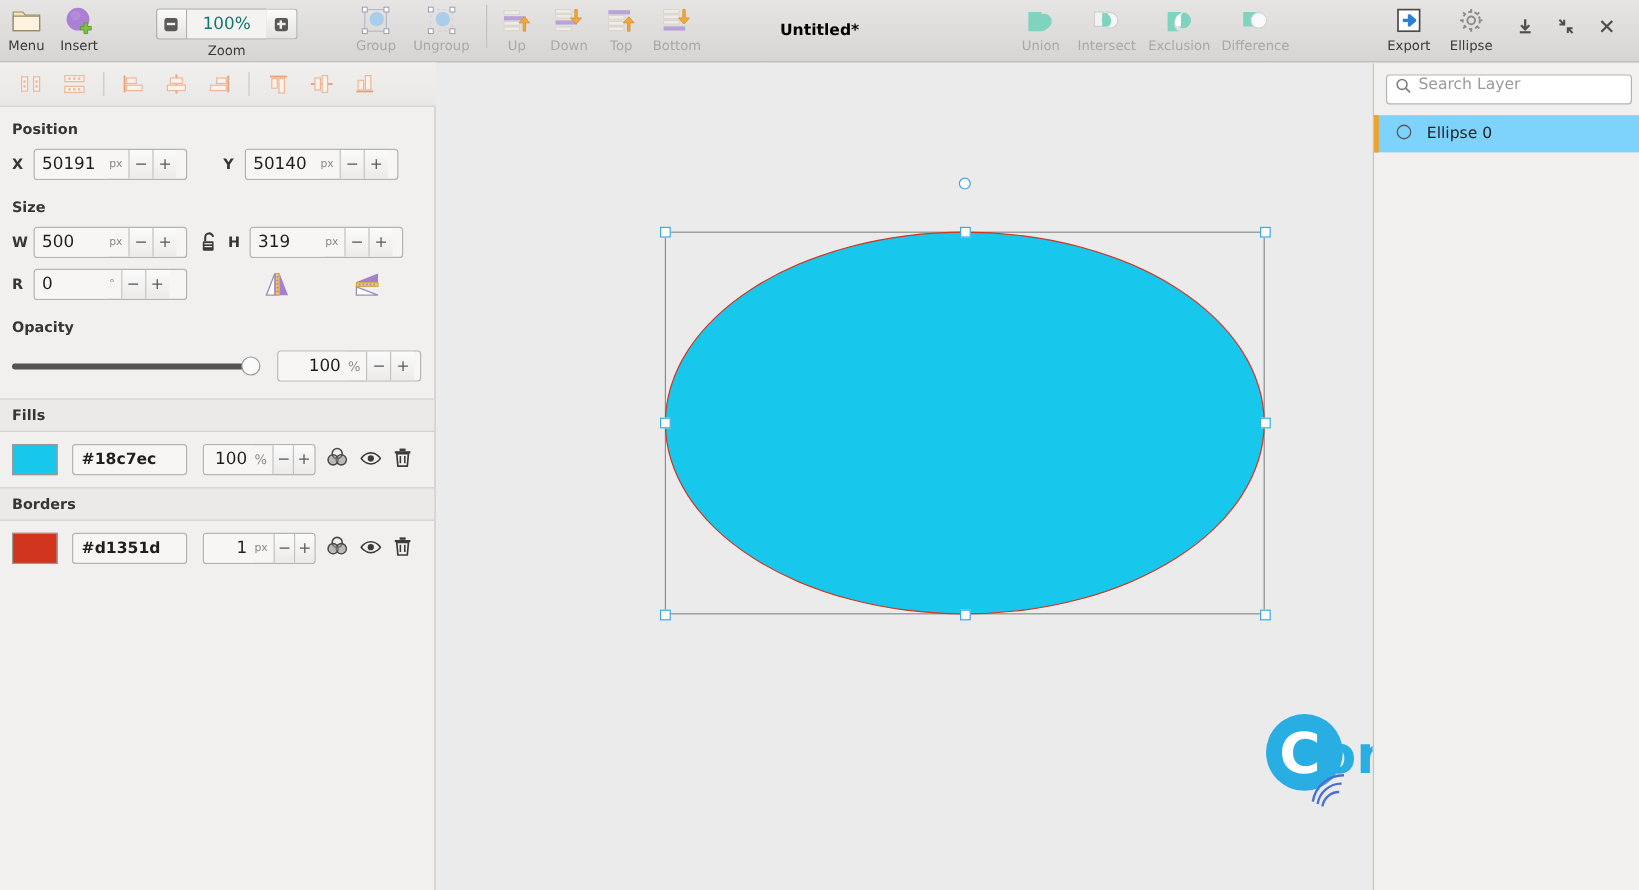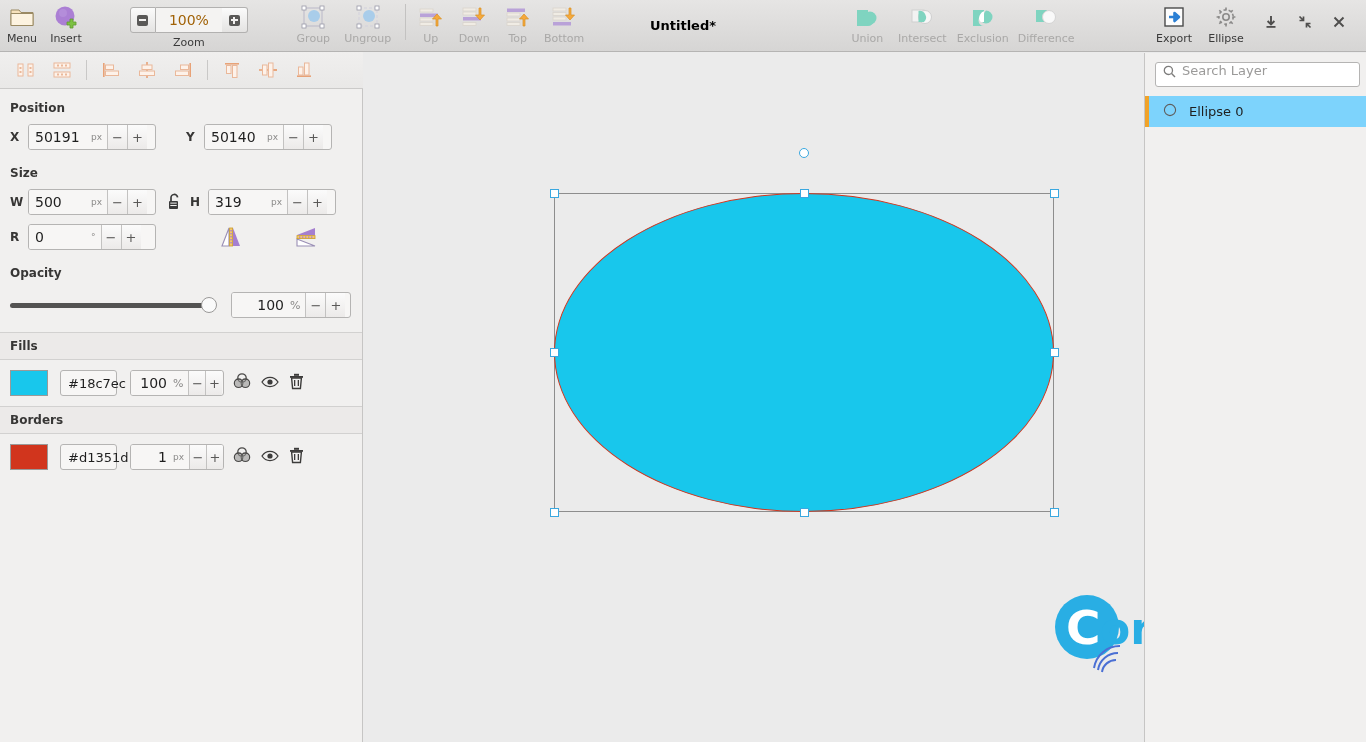--- a/index.html
+++ b/index.html
@@ -50,21 +50,21 @@
     width: 7px; height: 2px; background: #f2f1f0;
   }
   .zoom-sq.plus::after {
     content: ""; position: absolute; left: 4.5px; top: 2px;
     width: 2px; height: 7px; background: #f2f1f0;
   }
   #zoom-value {
     width: 66px; height: 26px; background: #f4f3f2;
     border-top: 1px solid #b2b1b0; border-bottom: 1px solid #b2b1b0;
     display: flex; align-items: center; justify-content: center;
-    font-size: 14px; color: #a16207;
+    font-size: 14px; color: #0f766e;
   }
   #zoom-caption { font-size: 11px; color: #3a3a3a; margin-top: 3px; }
 
   #doc-title {
     position: absolute; left: 0; right: 0; top: 18px;
     text-align: center; font-size: 13px; font-weight: bold; color: #000000;
     pointer-events: none;
   }
 
   #win-ctrls { margin-left: auto; display: flex; align-items: center; height: 44px; padding-right: 10px; }
@@ -124,24 +124,24 @@
   
   .sec-bar {
     margin-top: 14px; height: 28px; background: #eceae9;
     border-top: 1px solid #d2d1d0; border-bottom: 1px solid #d2d1d0;
     display: flex; align-items: center; padding-left: 10px;
     font-size: 12px; font-weight: bold; color: #373635;
   }
   .paint-row { display: flex; align-items: center; padding: 10px 0 10px 10px; }
   .swatch { width: 38px; height: 26px; border: 1px solid #9a9998; }
   .hexfield {
-    margin-left: 12px; width: 57px; height: 26px;
+    margin-left: 12px; width: 96px; height: 26px;
     border: 1px solid #b5b4b3; border-radius: 3px; background: #f7f6f5;
     display: flex; align-items: center; padding-left: 7px;
-    font-size: 13px; color: #1f1f1f;
+    font-size: 13px; color: #1f1f1f; font-weight: bold;
   }
   .paint-icons { display: flex; align-items: center; margin-left: 9px; gap: 10px; }
 
   
   #canvas {
     position: absolute; left: 364px; top: 53px; right: 222px; bottom: 0;
     background: #ebebeb; overflow: hidden;
   }
   #selection-box {
     position: absolute; left: 190px; top: 140px; width: 500px; height: 319px;

